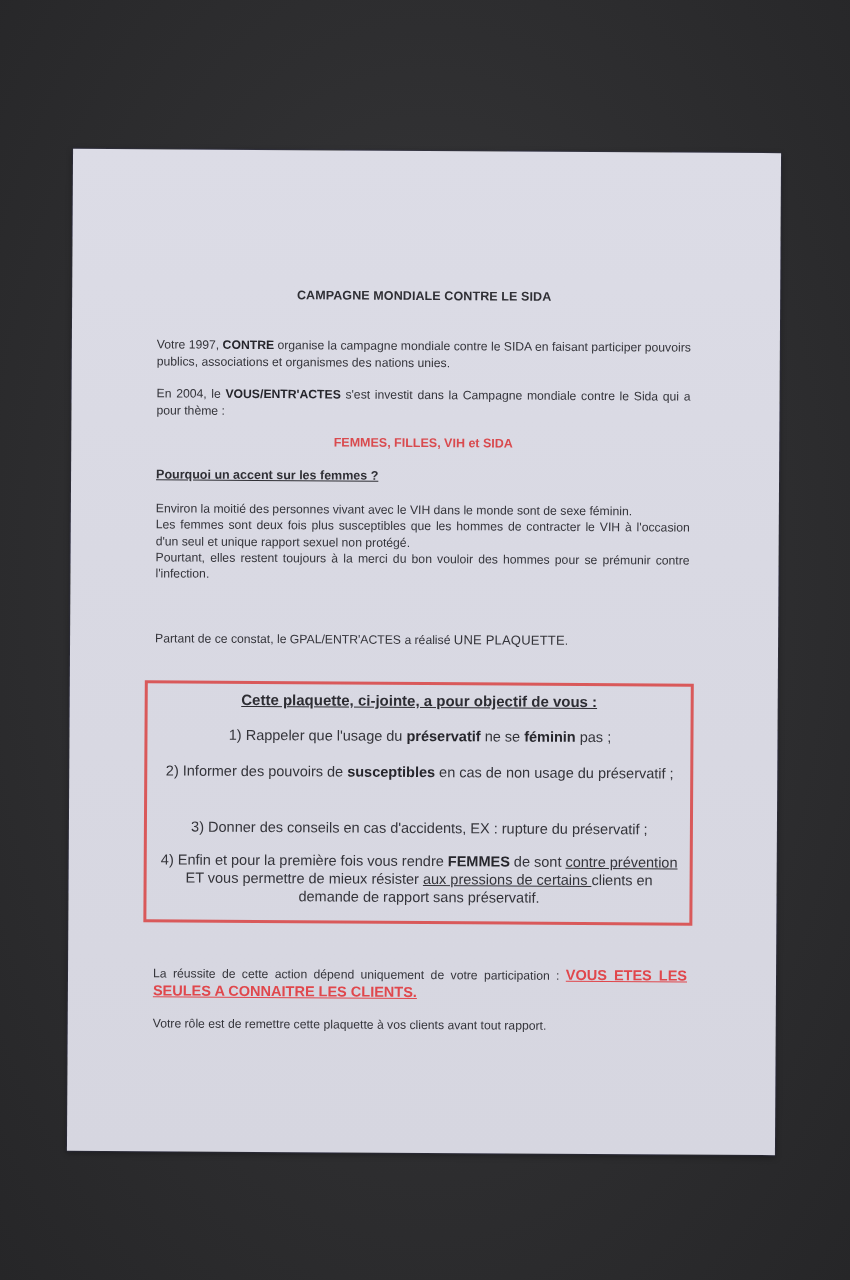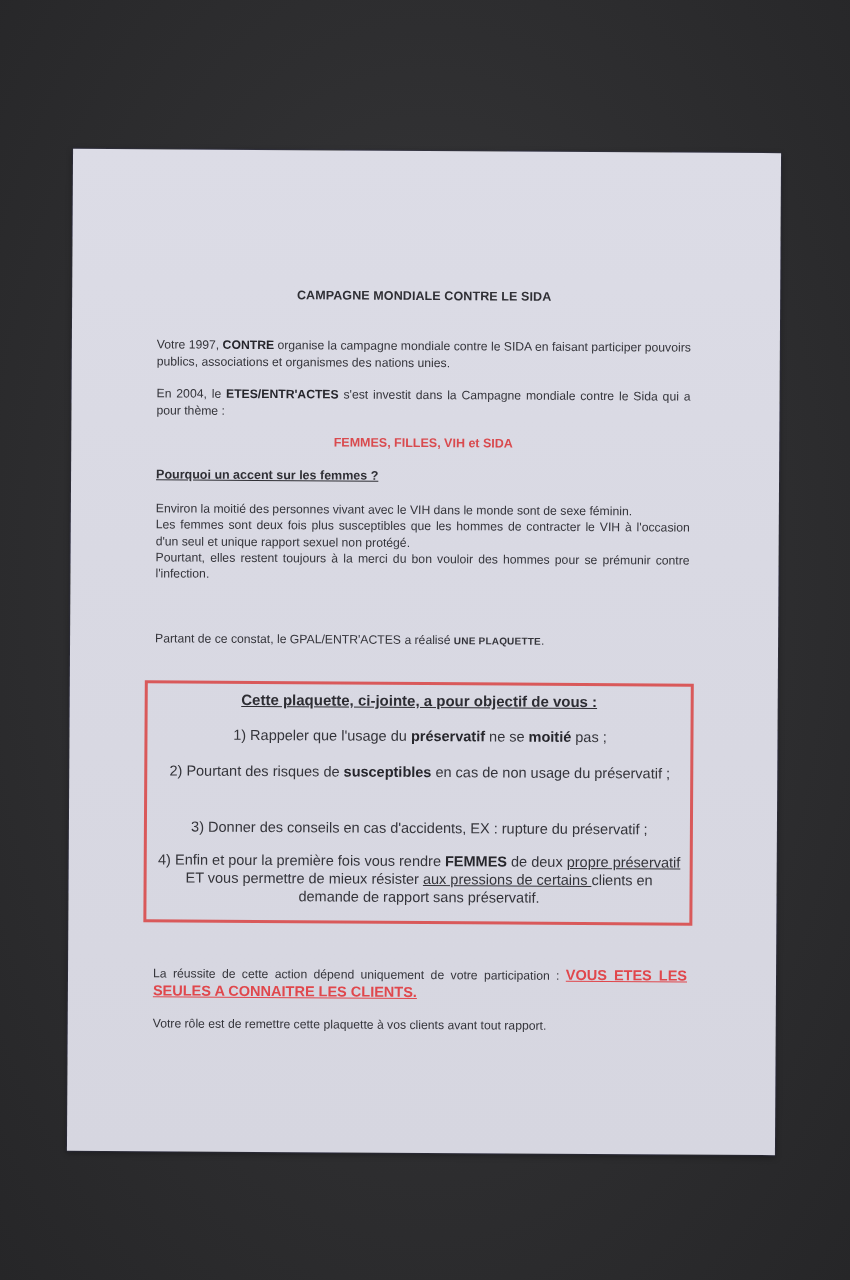--- a/index.html
+++ b/index.html
@@ -70,22 +70,22 @@
       top: 318px;
       left: 0;
       font-size: 12.5px;
       font-weight: bold;
       text-decoration: underline;
       color: #2f2f35;
     }
     .p3 { top: 351px; line-height: 16.3px; }
     .p4 { top: 481px; }
     .small-caps {
-      font-size: 10px;
-      font-weight: bold;
+      font-size: 13px;
+      font-weight: normal;
       letter-spacing: 0.2px;
     }
     .objective-box {
       position: absolute;
       left: 75px;
       top: 531px;
       width: 549px;
       height: 242px;
       border: 3px solid #d9595a;
       box-sizing: border-box;
@@ -131,45 +131,45 @@
 </head>
 <body>
 
 <div class="paper">
   <div class="content">
 
     <div class="title">CAMPAGNE MONDIALE CONTRE LE SIDA</div>
 
     <div class="para p1"><span>Votre 1997, </span><b>CONTRE</b><span> organise la campagne mondiale contre le SIDA en faisant participer pouvoirs publics, associations et organismes des nations unies.</span></div>
 
-    <div class="para p2"><span>En 2004, le </span><b>ETES/ENTR'ACTES</b><span> s'est investit dans la Campagne mondiale contre le Sida  qui a pour thème :</span></div>
+    <div class="para p2"><span>En 2004, le </span><b>VOUS/ENTR'ACTES</b><span> s'est investit dans la Campagne mondiale contre le Sida  qui a pour thème :</span></div>
 
     <div class="theme">FEMMES, FILLES, VIH et SIDA</div>
 
     <div class="subhead">Pourquoi un accent sur les femmes ?</div>
 
     <div class="para p3">
       <div>Environ la moitié des personnes vivant avec le VIH dans le monde sont de sexe féminin.</div>
       <div>Les femmes sont deux fois plus susceptibles que les hommes de contracter le VIH à l'occasion d'un seul et unique rapport sexuel non protégé.</div>
       <div>Pourtant, elles restent toujours à la merci du bon vouloir des hommes pour se prémunir contre l'infection.</div>
     </div>
 
     <div class="para p4"><span>Partant de ce constat, le GPAL/ENTR'ACTES a réalisé </span><span class="small-caps">UNE PLAQUETTE</span><span>.</span></div>
   </div>
 
   <div class="objective-box">
     <div class="box-title">Cette plaquette, ci-jointe, a pour objectif de vous :</div>
 
-    <div class="obj o1"><span>1)</span><span> Rappeler que l'usage du </span><b>préservatif</b><span> ne se </span><b>moitié</b><span> pas ;</span></div>
+    <div class="obj o1"><span>1)</span><span> Rappeler que l'usage du </span><b>préservatif</b><span> ne se </span><b>féminin</b><span> pas ;</span></div>
 
-    <div class="obj o2"><span>2)</span><span> Pourtant des risques de </span><b>susceptibles</b><span> en cas de non usage du préservatif ;</span></div>
+    <div class="obj o2"><span>2)</span><span> Informer des pouvoirs de </span><b>susceptibles</b><span> en cas de non usage du préservatif ;</span></div>
 
     <div class="obj o3"><span>3)</span><span> Donner des conseils en cas d'accidents, EX : rupture du préservatif ;</span></div>
 
-    <div class="obj o4"><span>4)</span><span> Enfin et pour la première fois vous rendre </span><b>FEMMES</b><span> de deux </span><u>propre préservatif</u><span> ET vous permettre de mieux résister </span><u>aux pressions de certains </u><span>clients en demande de rapport sans préservatif.</span></div>
+    <div class="obj o4"><span>4)</span><span> Enfin et pour la première fois vous rendre </span><b>FEMMES</b><span> de sont </span><u>contre prévention</u><span> ET vous permettre de mieux résister </span><u>aux pressions de certains </u><span>clients en demande de rapport sans préservatif.</span></div>
   </div>
 
   <div class="content">
     <div class="para p5"><span>La réussite de cette action dépend uniquement de votre participation : </span><span class="alert">VOUS ETES LES SEULES A CONNAITRE LES CLIENTS.</span></div>
 
     <div class="para p6">Votre rôle est de remettre cette plaquette à vos clients avant tout rapport.</div>
   </div>
 </div>
 
 </body></html>

